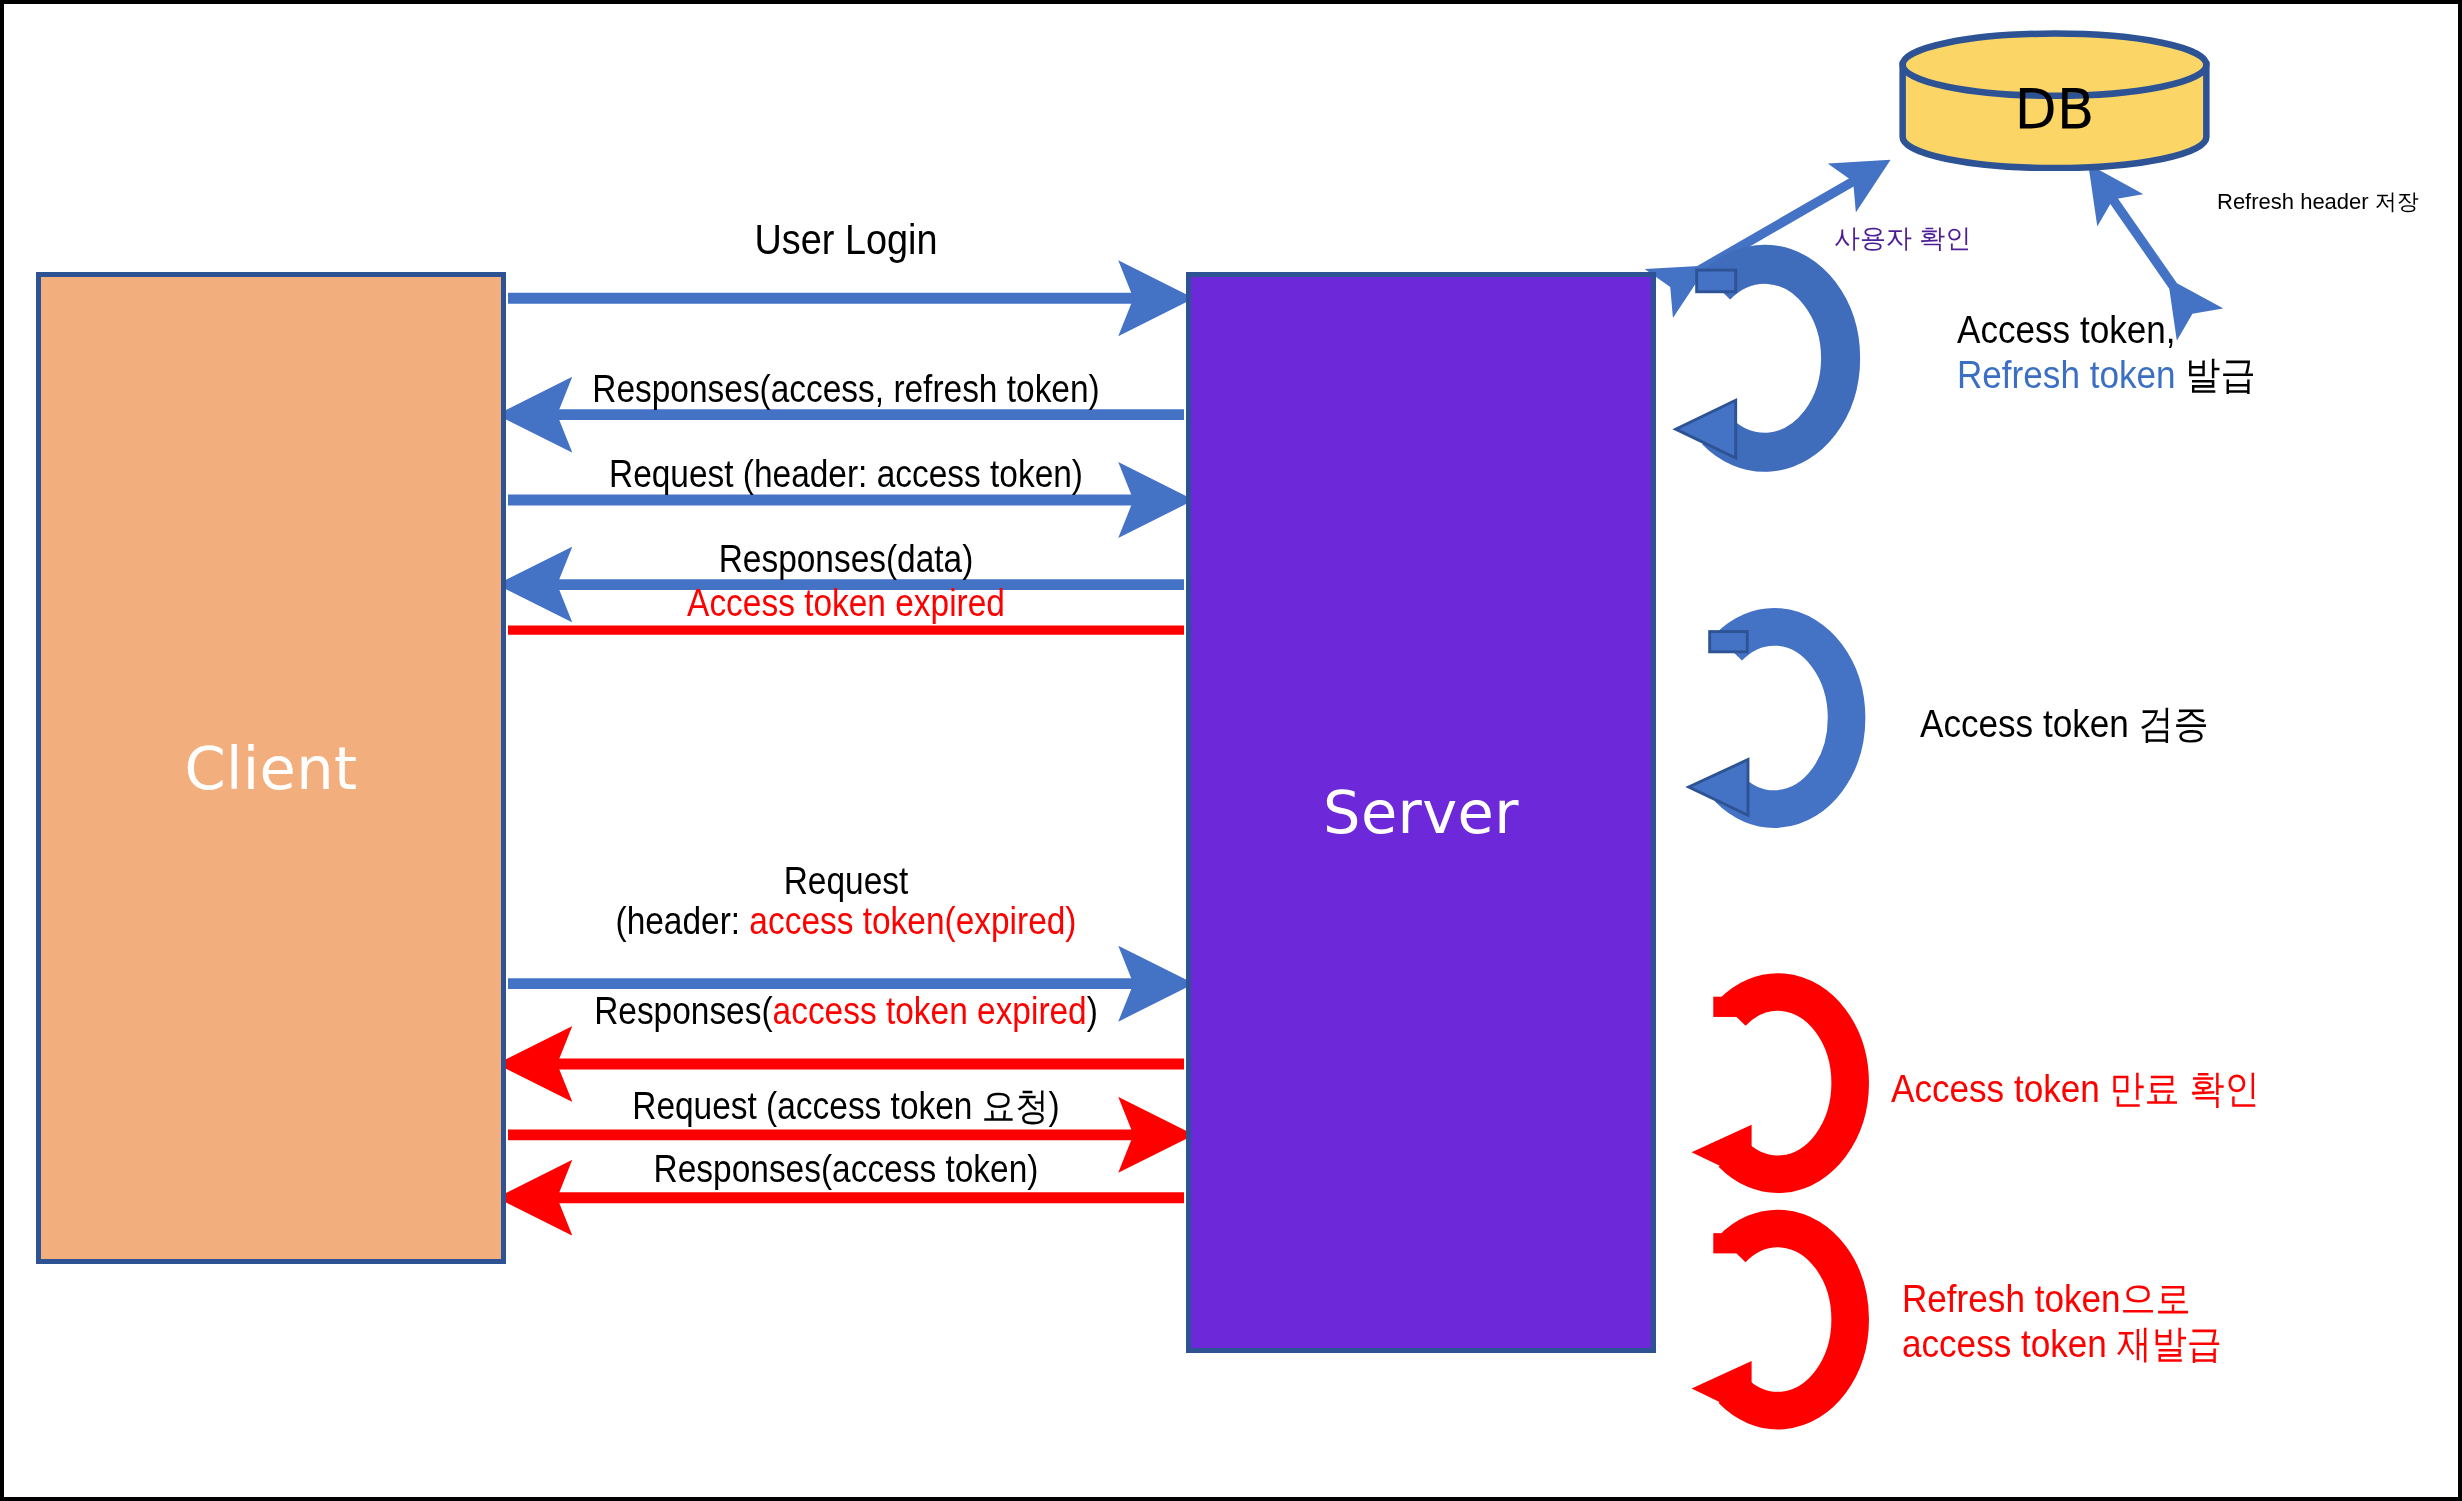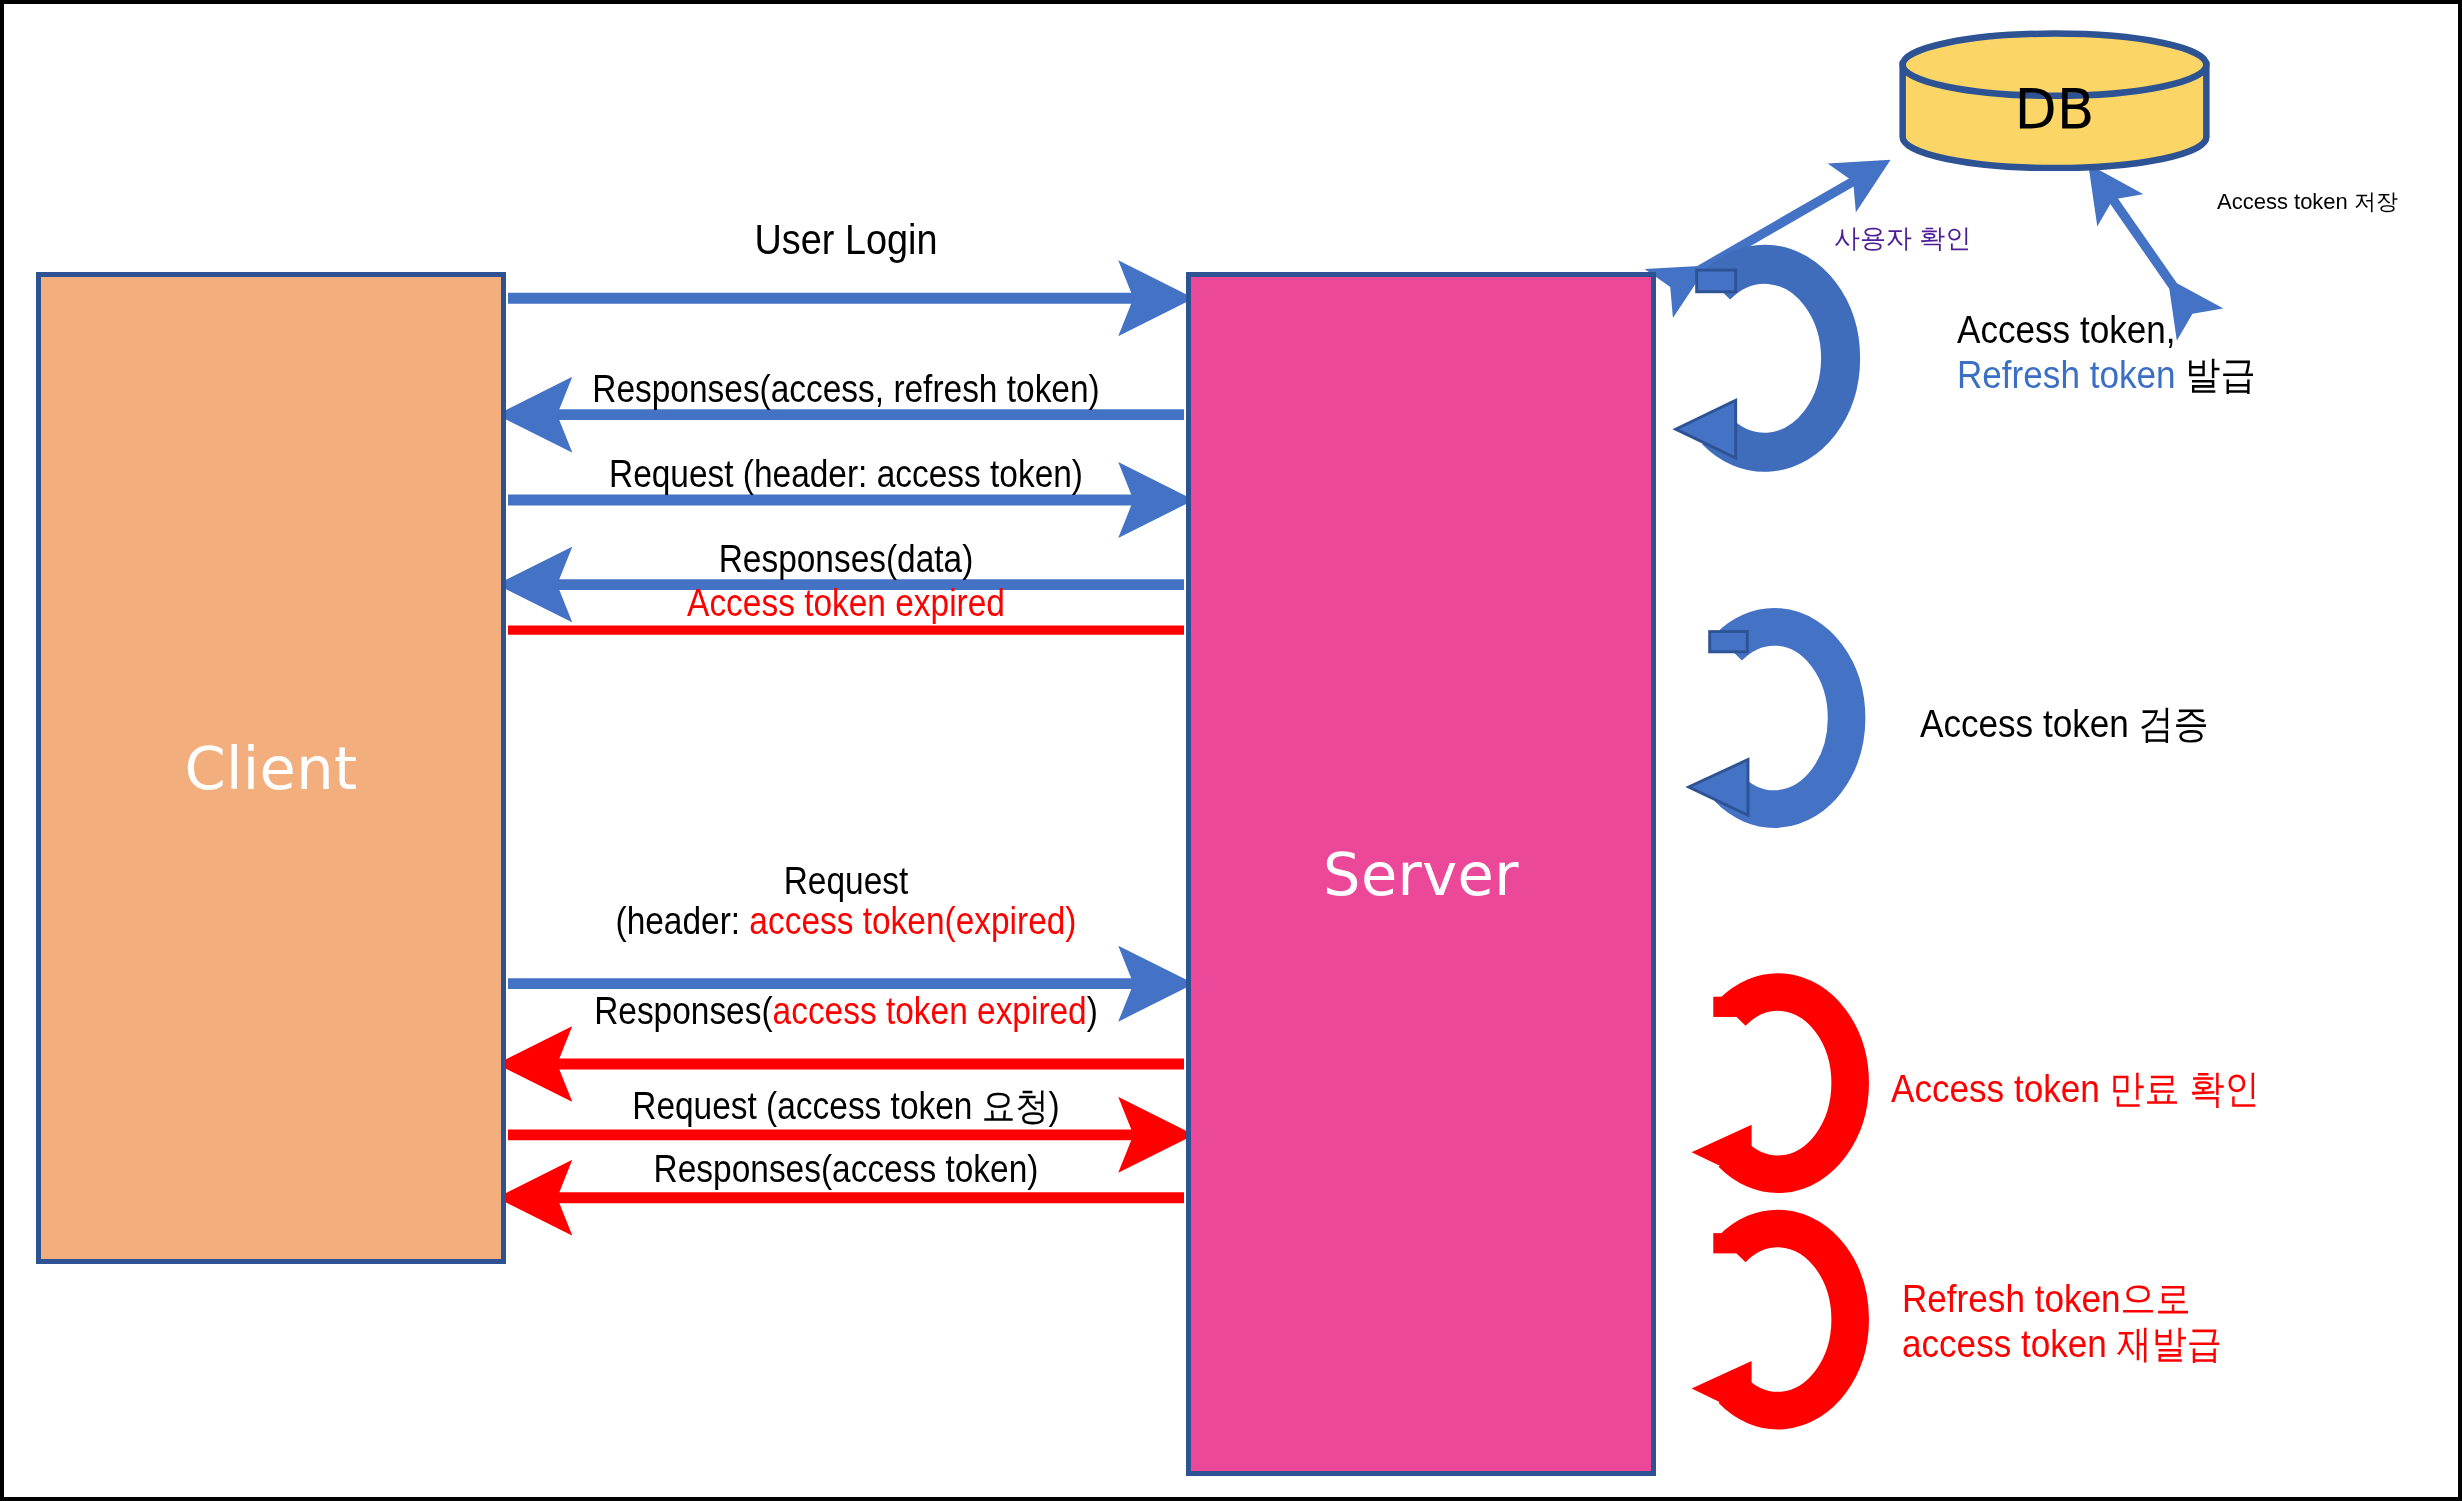--- a/index.html
+++ b/index.html
@@ -13,21 +13,21 @@
     overflow:hidden;
   }
   
   .actor-box{
     position:absolute;
     border:5px solid #2E5395;
     box-sizing:border-box;
     display:flex;align-items:center;justify-content:center;
   }
   #client-box{left:32px;top:268px;width:470px;height:992px;background:#F3AE7D;}
-  #server-box{left:1182px;top:268px;width:470px;height:1204px;background:#ec4899;align-items:center;}
+  #server-box{left:1182px;top:268px;width:470px;height:1081px;background:#6d28d9;align-items:center;}
   .actor-label{
     color:#ffffff;
     font-size:59px;
     font-weight:400;
     letter-spacing:0.4px;
     font-family:"DejaVu Sans","Liberation Sans",sans-serif;
     line-height:1;
   }
   
   #db-wrap{position:absolute;left:1895px;top:26px;width:364px;height:141px;}
@@ -178,21 +178,21 @@
   <div class="flow-label" style="left:504px;top:987px;width:676px;">
     <span>Responses(</span><span class="red-t">access token expired</span><span>)</span>
   </div>
 
   <div class="flow-label" style="left:504px;top:1082px;width:676px;">Request (access token 요청)</div>
 
   <div class="flow-label" style="left:504px;top:1145px;width:676px;">Responses(access token)</div>
 
   <div class="note-ko" style="left:1830px;top:217px;">사용자 확인</div>
 
-  <div class="note-small" style="left:2213px;top:183px;">Access token 저장</div>
+  <div class="note-small" style="left:2213px;top:183px;">Refresh header 저장</div>
 
   <div class="note" style="left:1953px;top:304px;">
     <div>Access token,</div>
     <div><span class="blue-t">Refresh token</span><span> 발급</span></div>
   </div>
 
   <div class="note" style="left:1916px;top:698px;">Access token 검증</div>
 
   <div class="note red" style="left:1887px;top:1063px;">Access token 만료 확인</div>
 

